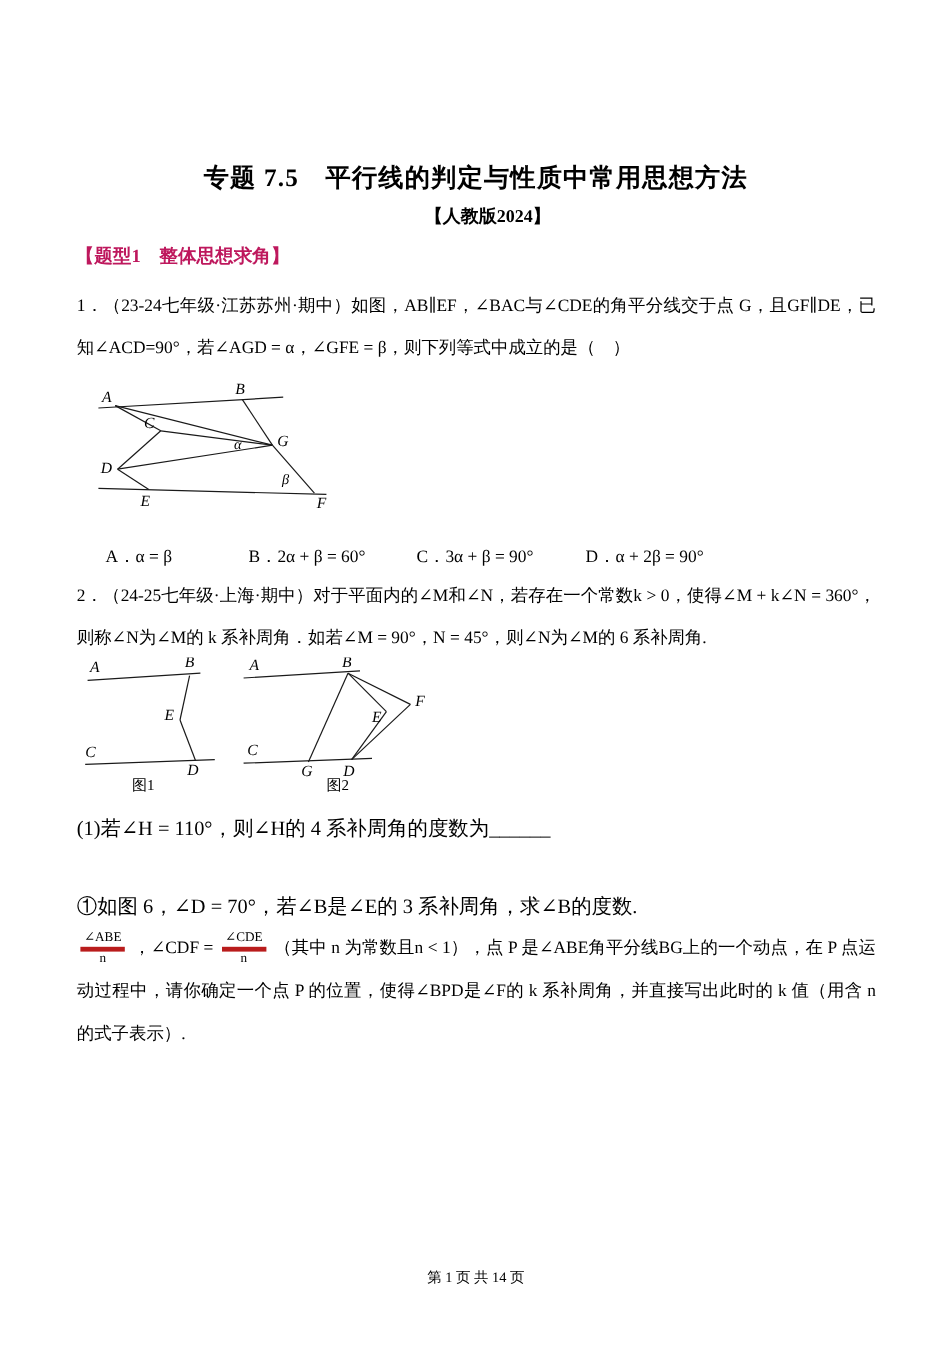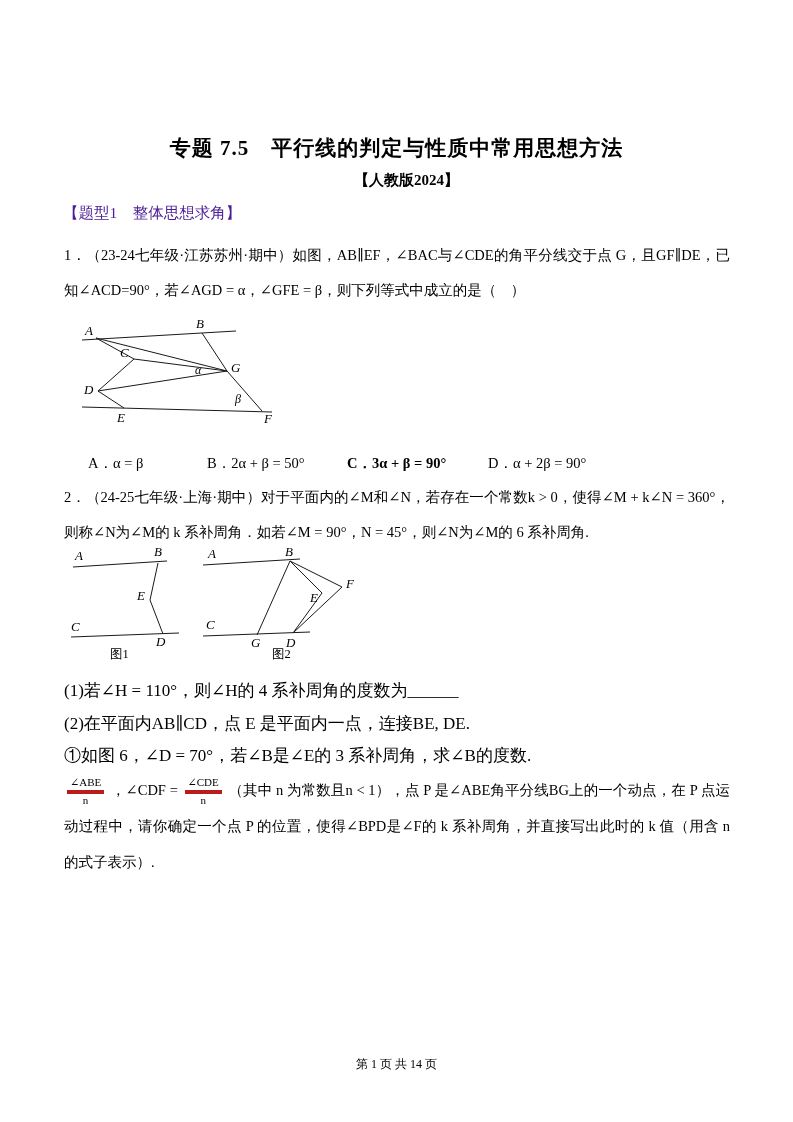--- a/index.html
+++ b/index.html
@@ -10,40 +10,40 @@
   .title {
     position:absolute; top:106px; left:0; width:100%; text-align:center;
     font-size:21px; font-weight:bold; letter-spacing:1px;margin-top:28px;
   }
   .edition {
     position:absolute; top:171px; left:10px; width:100%; text-align:center;
     font-size:15px; font-weight:bold;
   }
   .section-head {
     position:absolute; top:203px; left:63px;
-    font-size:15.5px; font-weight:normal; color:#4c1d95;
+    font-size:15.5px; font-weight:bold; color:#be185d;
   }
   .para {
     position:absolute; left:64px; width:666px;
     font-size:14.5px; line-height:35px; text-align:justify;
   }
   #p1 { top:238px; }
   #p2 { top:480px; }
   .line-block {
     position:absolute; left:64px; width:680px; font-size:17px;
   }
   #sub1 { top:679px; }
   #sub2 { top:712px; }
   #item1 { top:744px; }
   #item2 { top:772px; line-height:36px; }
   .choices { position:absolute; top:454px; left:64px; width:666px; height:24px; font-size:14.5px; }
   .choice { position:absolute; top:0; white-space:nowrap; }
   #choiceA { left:24px; }
   #choiceB { left:143px; }
-  #choiceC { left:283px;font-weight:bold; }
+  #choiceC { left:283px; }
   #choiceD { left:424px; }
   .figure { position:absolute; }
   #fig1  { top:316px; left:76px; }
   #fig2a { top:548px; left:68px; }
   #fig2b { top:548px; left:198px; }
   svg line { stroke:#1a1a1a; stroke-width:1; }
   svg text { font-family:"Liberation Serif","DejaVu Serif",serif; font-size:13px; font-style:italic; fill:#000; }
   svg text.cn { font-style:normal; font-size:12.5px; }
   svg text.greek { font-size:12px; }
   .frac {
@@ -89,21 +89,21 @@
       <text x="41" y="106">E</text>
       <text x="188" y="107">F</text>
       <text x="155" y="56">G</text>
       <text x="119" y="58" class="greek">α</text>
       <text x="159" y="87" class="greek">β</text>
     </svg>
   </div>
 
   <div class="choices">
     <span class="choice" id="choiceA"><span>A．</span><span>α = β</span></span>
-    <span class="choice" id="choiceB"><span>B．</span><span>2α + β = 50°</span></span>
+    <span class="choice" id="choiceB"><span>B．</span><span>2α + β = 60°</span></span>
     <span class="choice" id="choiceC"><span>C．</span><span>3α + β = 90°</span></span>
     <span class="choice" id="choiceD"><span>D．</span><span>α + 2β = 90°</span></span>
   </div>
 
   <div class="para" id="p2">2．（24-25七年级·上海·期中）对于平面内的∠M和∠N，若存在一个常数k &gt; 0，使得∠M + k∠N = 360°，则称∠N为∠M的 k 系补周角．如若∠M = 90°，N = 45°，则∠N为∠M的 6 系补周角.</div>
 
   <div class="figure" id="fig2a">
     <svg width="115" height="115" viewBox="0 0 115 115">
       <g>
         <line x1="5" y1="19" x2="99" y2="13"></line>
@@ -136,21 +136,20 @@
       <text x="8" y="81">C</text>
       <text x="88" y="99">D</text>
       <text x="112" y="54">E</text>
       <text x="148" y="40">F</text>
       <text x="53" y="99">G</text>
       <text x="74" y="110" class="cn">图2</text>
     </svg>
   </div>
 
   <div class="line-block" id="sub1">(1)若∠H = 110°，则∠H的 4 系补周角的度数为______</div>
-  <div class="line-block" id="sub2">(2)在平面内AB∥CD，点 E 是平面内一点，连接BE, DE.</div>
   <div class="line-block" id="item1">①如图 6，∠D = 70°，若∠B是∠E的 3 系补周角，求∠B的度数.</div>
 
   <div class="para" id="item2">
     <span class="frac">
         <span class="num">∠ABE</span>
         <span class="den">n</span>
       </span>
     <span>，∠CDF =</span>
     <span class="frac">
         <span class="num">∠CDE</span>

